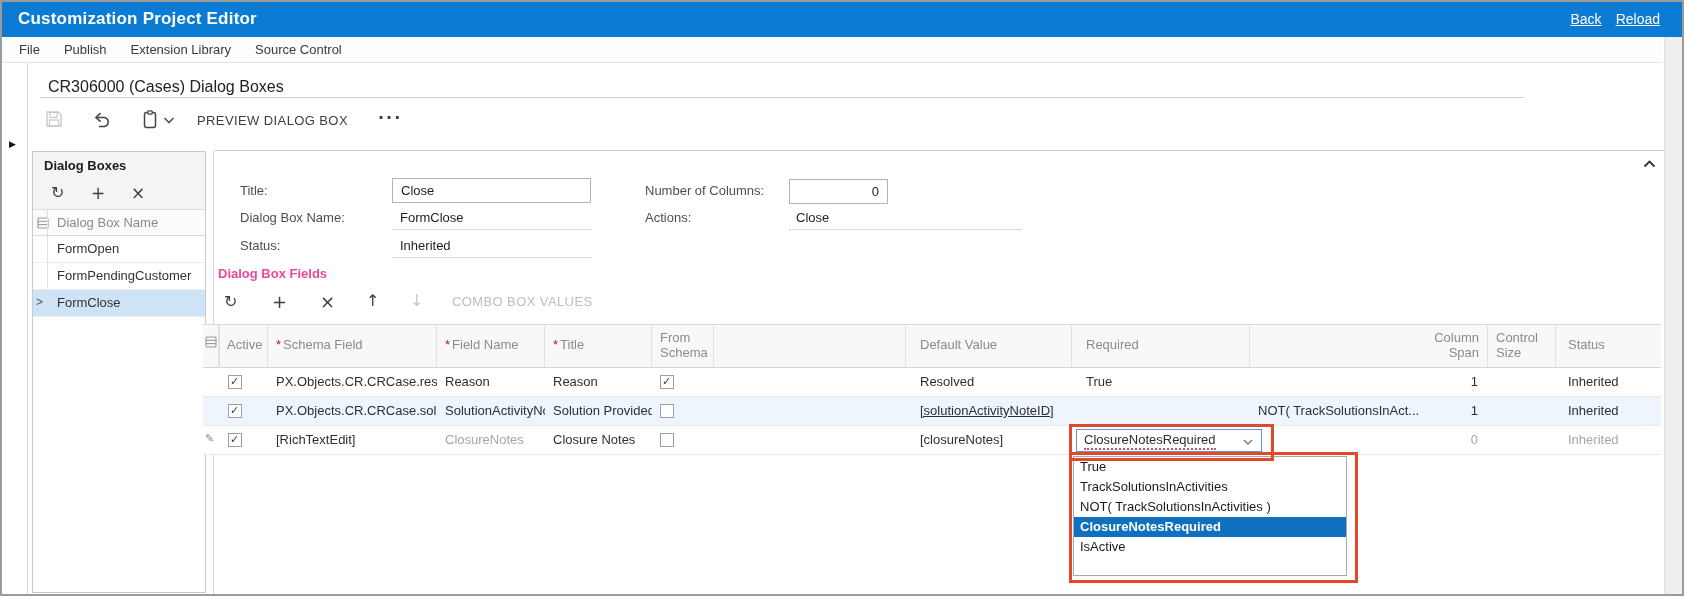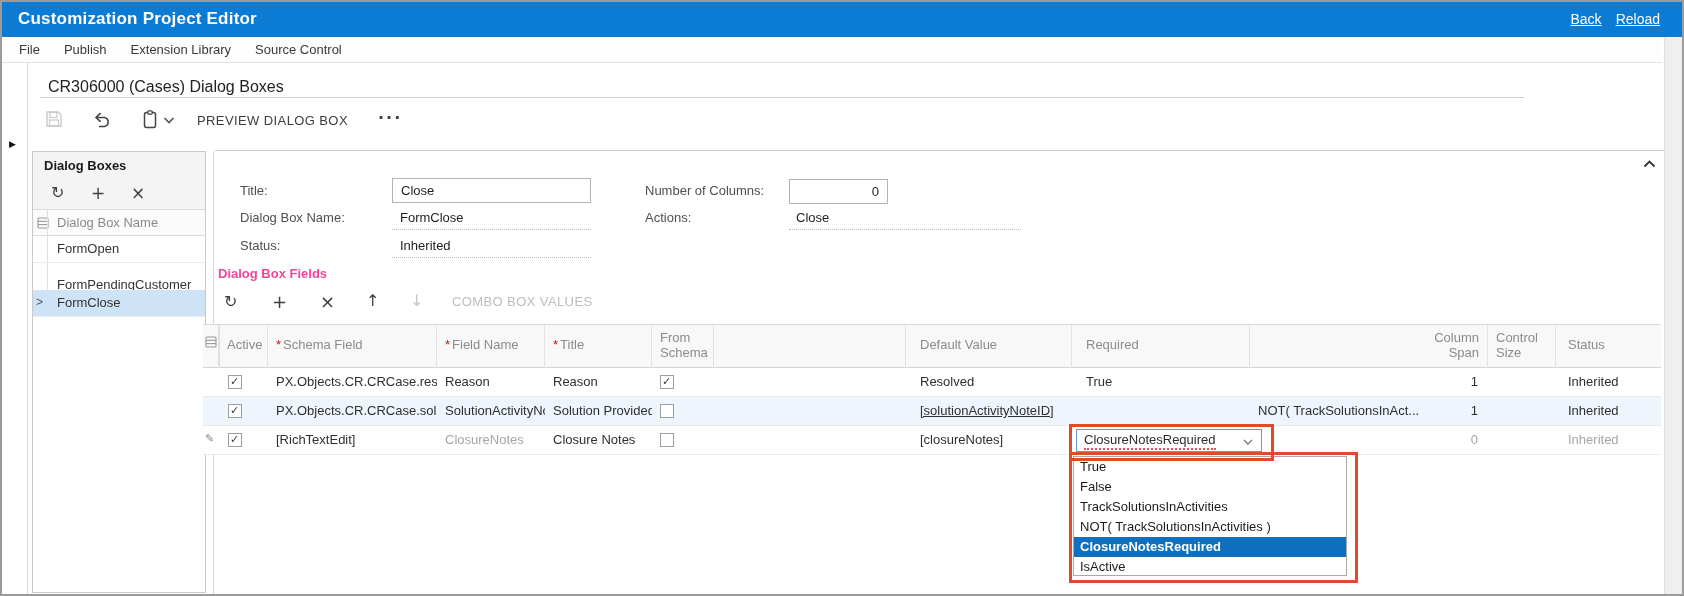--- a/index.html
+++ b/index.html
@@ -151,21 +151,21 @@
         <rect x="1" y="1" width="10" height="10" rx="1" fill="none" stroke="#999" stroke-width="1.1"></rect>
         <line x1="1" y1="4.3" x2="11" y2="4.3" stroke="#999" stroke-width="1.1"></line>
         <line x1="1" y1="7.6" x2="11" y2="7.6" stroke="#999" stroke-width="1.1"></line>
       </svg>
       <span>Dialog Box Name</span>
     </div>
     <div class="lp-vline"></div>
     <div class="lp-row" style="top:84px;">
       <span class="nm">FormOpen</span>
     </div>
-    <div class="lp-row" style="top:120px;">
+    <div class="lp-row" style="top:111px;">
       <span class="nm">FormPendingCustomer</span>
     </div>
     <div class="lp-row sel" style="top:138px;">
       <span class="ptr">&gt;</span>
       <span class="nm">FormClose</span>
     </div>
   </div>
 
   <div class="splitter"></div>
   <div class="rp-top"></div>
@@ -258,21 +258,20 @@
 
   <div class="combo">
     <span class="ctext">ClosureNotesRequired</span>
     <svg style="position:absolute;right:8px;top:9px;" width="10" height="6" viewBox="0 0 10 6">
       <polyline points="1,1 5,5 9,1" fill="none" stroke="#7a7a7a" stroke-width="1.4"></polyline>
     </svg>
   </div>
 
   <div class="dropdown">
     <div class="dd-item">True</div>
-    <div class="dd-item">False</div>
     <div class="dd-item">TrackSolutionsInActivities</div>
     <div class="dd-item">NOT( TrackSolutionsInActivities )</div>
     <div class="dd-item sel">ClosureNotesRequired</div>
     <div class="dd-item">IsActive</div>
   </div>
 
   <div class="ann cmb"></div>
   <div class="ann dd"></div>
 
   <div class="scrollstrip"></div>

